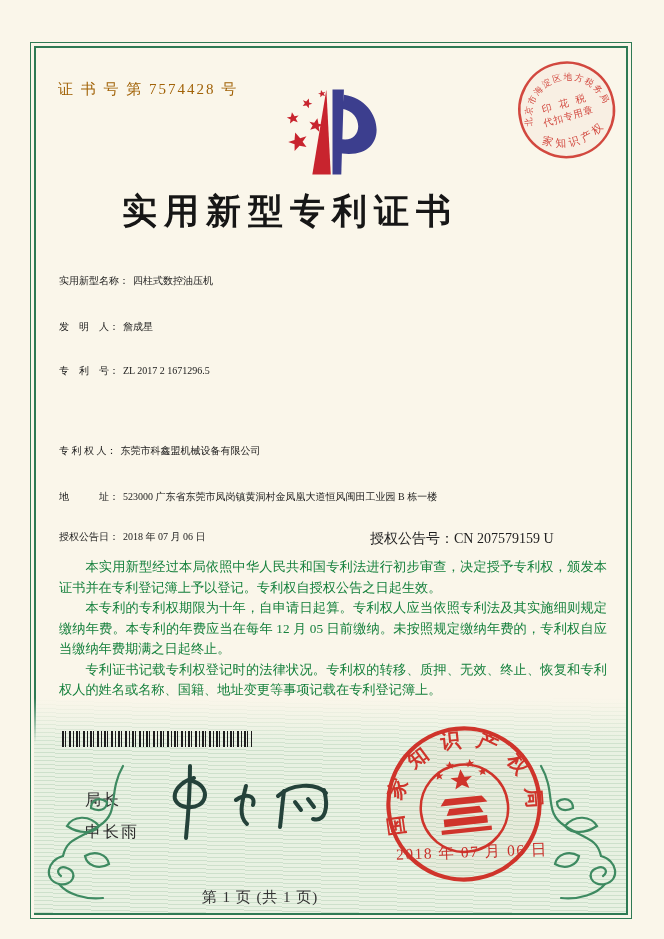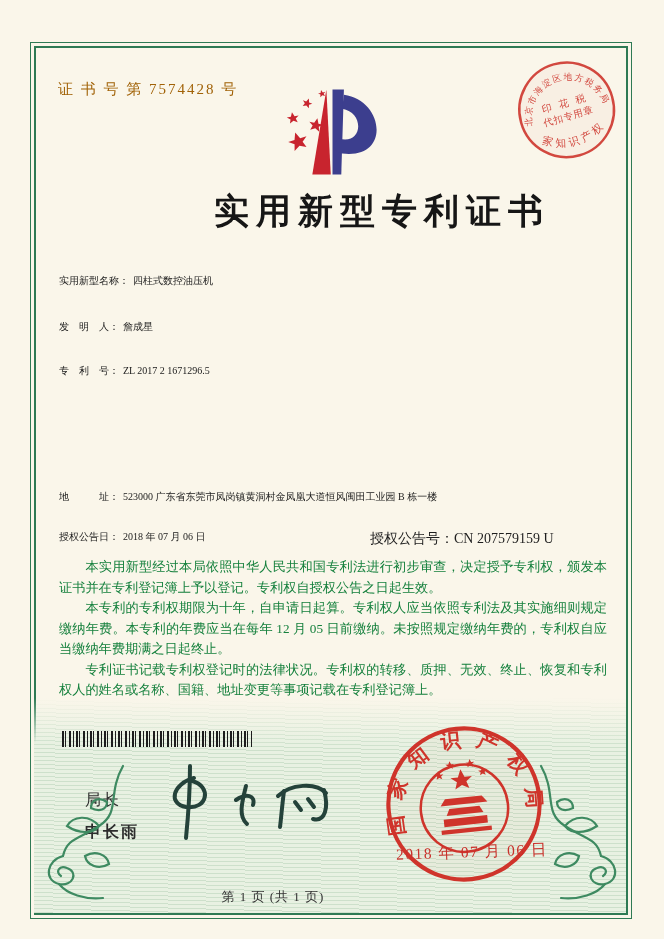--- a/index.html
+++ b/index.html
@@ -14,41 +14,41 @@
          border:1px solid #2e7a54;}
   .frame-inner{position:absolute; inset:3px; border:2px solid #2e7a54; border-bottom-width:4px;}
   
   .green-zone{position:absolute; left:34px; top:698px; width:592px; height:215px;
       background:linear-gradient(180deg, rgba(233,242,228,0) 0px, #e8f1e2 45px);}
   .green-zone::after{content:""; position:absolute; inset:0;
       background:repeating-linear-gradient(1.5deg, rgba(100,160,115,0.20) 0 1px, rgba(0,0,0,0) 1px 4px);
       -webkit-mask:linear-gradient(180deg, transparent 0, #000 50px);
       mask:linear-gradient(180deg, transparent 0, #000 50px);}
   .cert-no{position:absolute; left:58px; top:80px; font-size:15px; letter-spacing:2px; color:#a16207;}
-  .title{position:absolute; left:30px; top:188px; width:520px; text-align:right;
+  .title{position:absolute; left:30px; top:188px; width:520px; text-align:center;
          font-size:35px; font-weight:bold; letter-spacing:7px; color:#161616;}
   .field{position:absolute; left:59px; font-size:10px; color:#1b1b1b; white-space:nowrap;}
   .field .val{margin-left:4px;}
   .addr{white-space:normal; width:548px; line-height:22px;}
   .grant-no{position:absolute; left:370px; top:530px; font-size:14px; white-space:nowrap;}
   .body-text{position:absolute; left:59px; top:557px; width:548px;
       font-size:13.2px; line-height:20.5px; color:#15803d; text-align:justify;}
   .body-text p{margin:0; text-indent:2em;}
   .barcode{position:absolute; left:62px; top:731px; width:190px; height:16px;
       background:repeating-linear-gradient(90deg,#1d1d1d 0 2px,transparent 2px 3px,#1d1d1d 3px 4px,transparent 4px 7px,#1d1d1d 7px 9px,transparent 9px 11px,#1d1d1d 11px 12px,transparent 12px 14px);}
   .sig-title{position:absolute; left:85px; top:790px; font-size:16px; color:#2c2c2c; letter-spacing:2px;}
-  .sig-name{position:absolute; left:85px; top:822px; font-size:16px; color:#2c2c2c; letter-spacing:2px;font-weight:bold;}
+  .sig-name{position:absolute; left:85px; top:822px; font-size:16px; color:#2c2c2c; letter-spacing:2px;}
   .signature-svg{position:absolute; left:150px; top:760px;}
   .logo-svg{position:absolute; left:272px; top:83px;}
   .tax-stamp-svg{position:absolute; left:513px; top:55px; transform:rotate(-16deg);}
   .seal-svg{position:absolute; left:380px; top:720px; transform:rotate(-6deg);}
   .seal-date{position:absolute; left:396px; top:842px; font-size:15.5px; color:#c9302a;
       letter-spacing:1.5px; transform:rotate(-2deg); white-space:nowrap;}
-  .footer{position:absolute; left:25px; top:888px; width:496px; text-align:center;
-      font-size:13px; color:#333; letter-spacing:1px;}
+  .footer{position:absolute; left:12px; top:888px; width:496px; text-align:center;
+      font-size:15px; color:#333; letter-spacing:1px;}
   .flourish-bl{position:absolute; left:37px; top:762px;}
   .flourish-br{position:absolute; left:527px; top:762px; transform:scaleX(-1);}
 </style>
 </head>
 <body>
 
 <div class="page">
 
   <svg width="0" height="0" style="position:absolute">
     <defs>
@@ -94,20 +94,23 @@
   <div class="title">实用新型专利证书</div>
 
   <div class="field" style="top:274px">
     <span>实用新型名称：</span><span class="val">四柱式数控油压机</span>
   </div>
   <div class="field" style="top:320px">
     <span>发　明　人：</span><span class="val">詹成星</span>
   </div>
   <div class="field" style="top:364px">
     <span>专　利　号：</span><span class="val">ZL 2017 2 1671296.5</span>
+  </div>
+  <div class="field" style="top:444px">
+    <span>专 利 权 人：</span><span class="val">东莞市科鑫盟机械设备有限公司</span>
   </div>
   <div class="field addr" style="top:486px">
     <span>地　　　址：</span><span class="val">523000 广东省东莞市凤岗镇黄洞村金凤凰大道恒风闽田工业园 B 栋一楼</span>
   </div>
   <div class="field" style="top:530px">
     <span>授权公告日：</span><span class="val">2018 年 07 月 06 日</span>
   </div>
   <div class="grant-no">
     <span>授权公告号：</span><span class="val">CN 207579159 U</span>
   </div>

